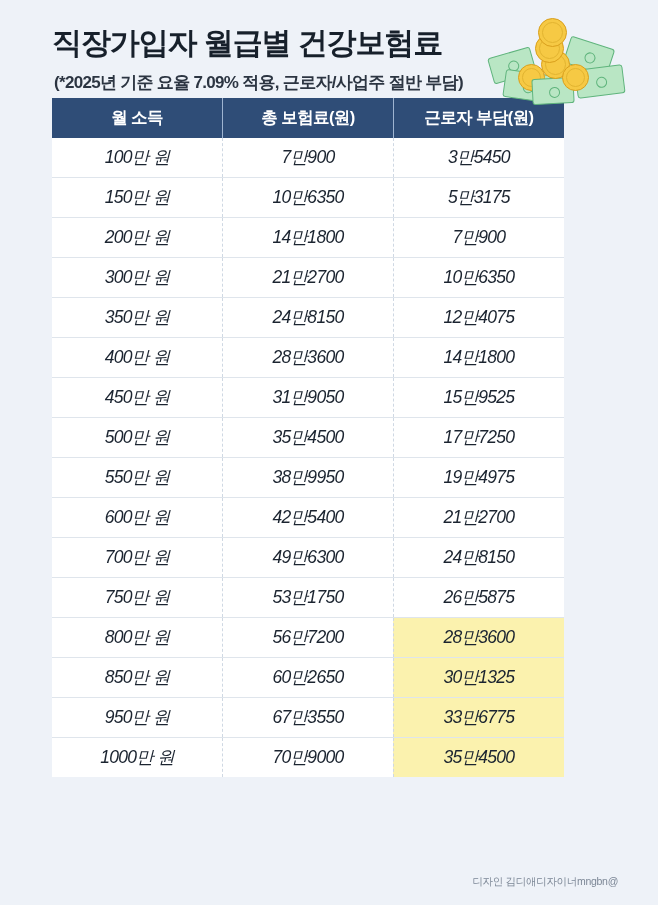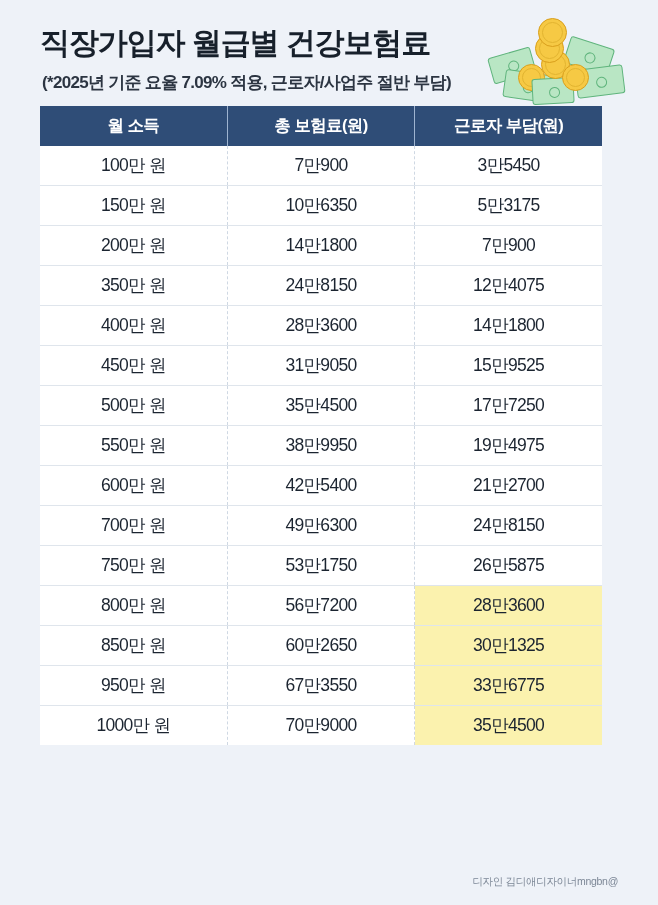--- a/index.html
+++ b/index.html
@@ -12,21 +12,21 @@
     background: #eef2f8;
     font-family: "Liberation Sans", sans-serif;
     color: #1b2430;
     overflow: hidden;
   }
   .page {
     position: relative;
     width: 658px;
     height: 905px;
     box-sizing: border-box;
-    padding: 22px 40px 0 40px;
+    padding: 22px 40px 0 52px;
   }
   .title {
     font-size: 30px;
     font-weight: bold;
     letter-spacing: -1.1px;
     color: #17202b;
     margin: 4px 0 0 0;
     line-height: 1.15;
   }
   .subtitle {
@@ -79,23 +79,23 @@
     border-radius: 50%;
   }
   .c1 { width: 27px; height: 27px; left: 50px; top: 6px; }
   .c2 { width: 27px; height: 27px; left: 47px; top: 22px; }
   .c3 { width: 27px; height: 27px; left: 53px; top: 38px; }
   .c4 { width: 25px; height: 25px; left: 74px; top: 52px; }
   .c5 { width: 25px; height: 25px; left: 30px; top: 52px; }
 
   
   table.rate-table {
-    margin-top: 12px;
+    margin-top: 4px;
     border-collapse: collapse;
-    width: 562px;
+    width: 512px;
     table-layout: fixed;
   }
   table.rate-table th {
     background: #2f4d77;
     color: #ffffff;
     font-size: 16.5px;
     font-weight: bold;
     letter-spacing: -0.6px;
     height: 38px;
     border-right: 1px solid #9fb4d0;
@@ -103,20 +103,21 @@
   table.rate-table th:last-child { border-right: none; }
   table.rate-table td {
     background: #ffffff;
     text-align: center;
     font-size: 17.5px;
     letter-spacing: -0.7px;
     height: 37px;
     border-bottom: 1px solid #dfe5ec;
     border-right: 1px dashed #cfd8e3;
     color: #1b2430;
+    font-style: italic;
   }
   table.rate-table td:last-child { border-right: none; }
   table.rate-table tr:last-child td { border-bottom: none; }
   table.rate-table td.hl {
     background: #fbf2ae;
   }
   .credit {
     position: absolute;
     right: 40px;
     bottom: 16px;
@@ -175,20 +176,25 @@
           <td>150만 원</td>
           <td>10만6350</td>
           <td>5만3175</td>
         </tr>
         <tr>
           <td>200만 원</td>
           <td>14만1800</td>
           <td>7만900</td>
         </tr>
         <tr>
+          <td>300만 원</td>
+          <td>21만2700</td>
+          <td>10만6350</td>
+        </tr>
+        <tr>
           <td>350만 원</td>
           <td>24만8150</td>
           <td>12만4075</td>
         </tr>
         <tr>
           <td>400만 원</td>
           <td>28만3600</td>
           <td>14만1800</td>
         </tr>
         <tr>

